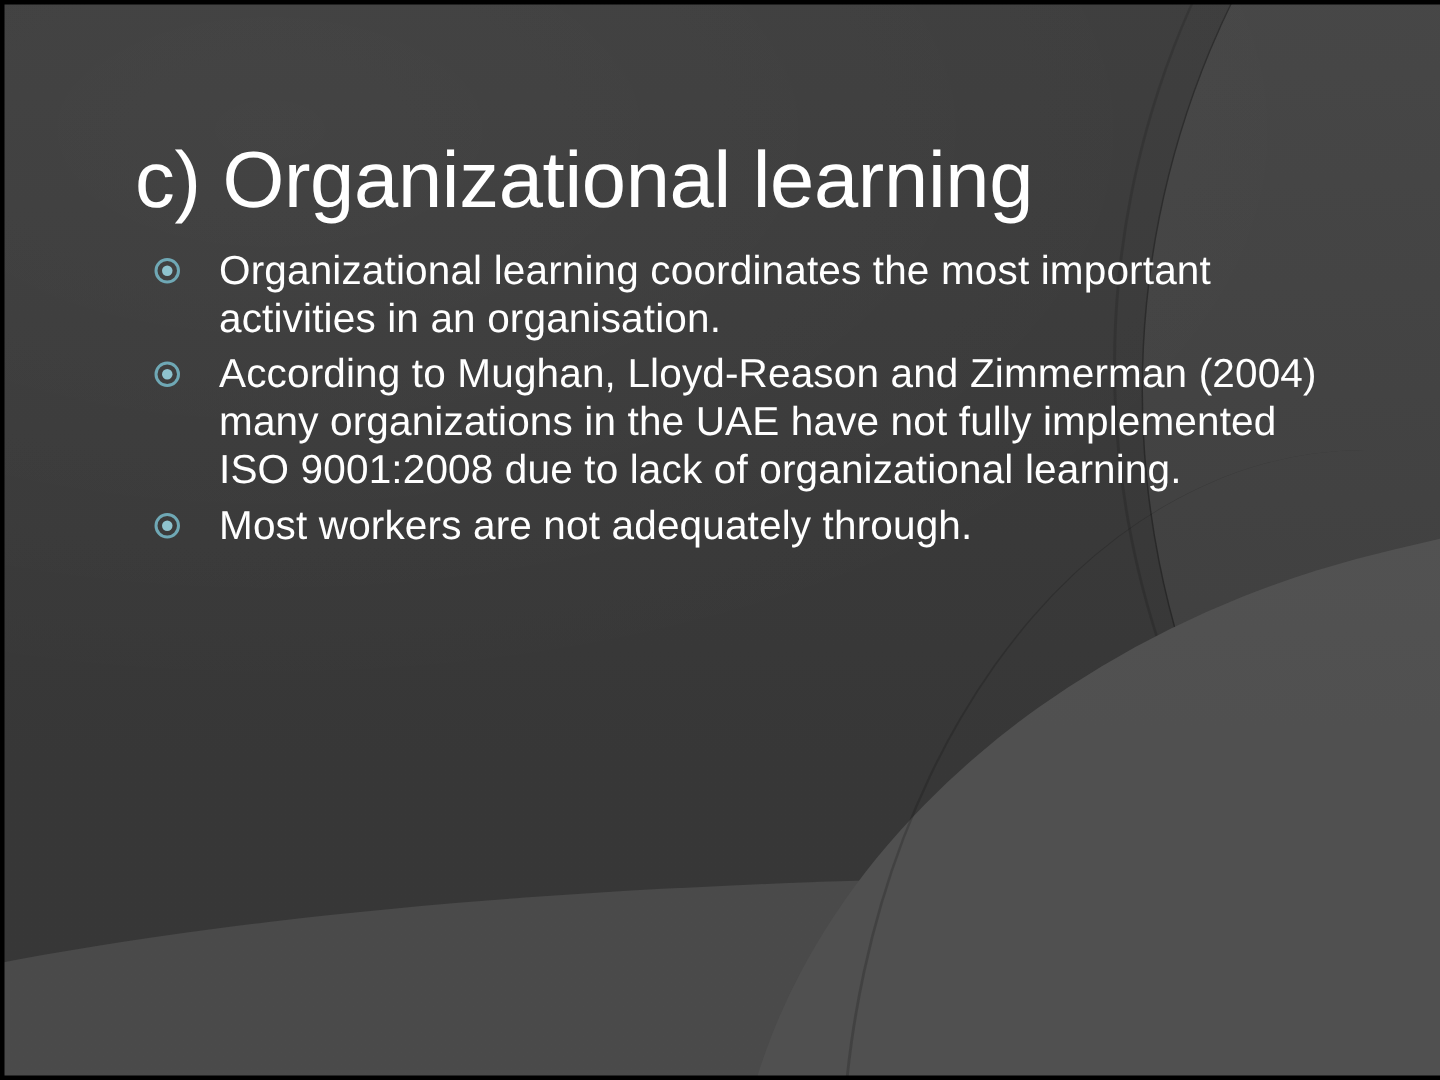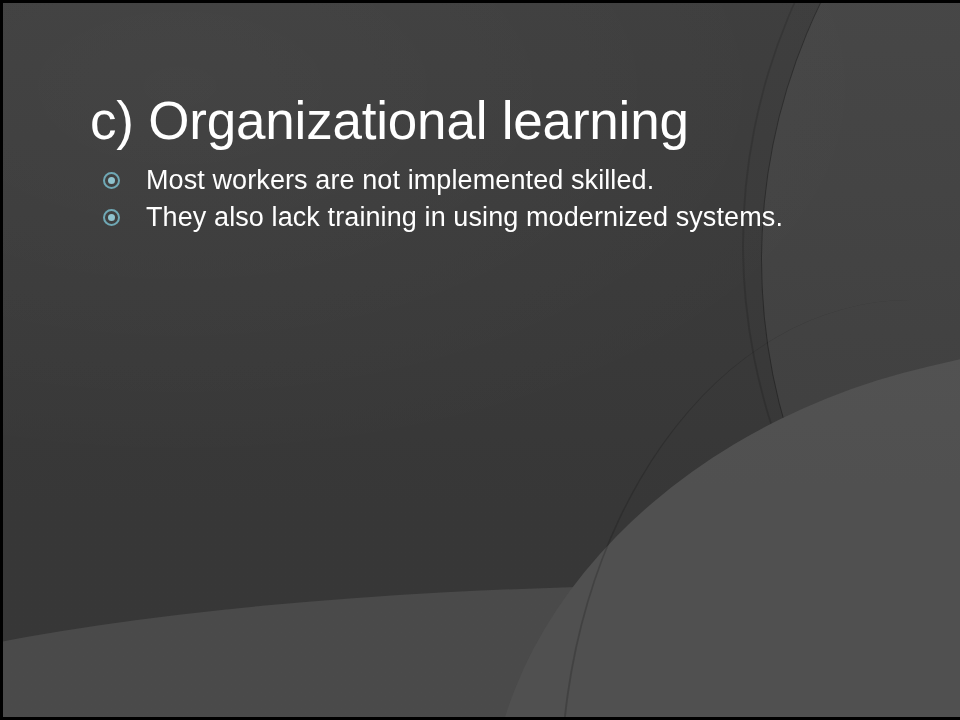--- a/index.html
+++ b/index.html
@@ -198,33 +198,37 @@
     <div class="hairline-arc"></div>
     <div class="sheen"></div>
   </div>
 
   <div class="content">
 
     <h1 id="title">c) Organizational learning</h1>
 
     <ul id="bullet-list">
 
-
-
-
       <li class="bullet-item">
         <span class="bullet-marker"></span>
-        <span class="bullet-text">Most workers are not implemented skilled.</span>
+        <span class="bullet-text">Organizational learning coordinates the most important activities in an organisation.</span>
       </li>
+
 
       <li class="bullet-item">
         <span class="bullet-marker"></span>
-        <span class="bullet-text">They also lack training in using modernized systems.</span>
+        <span class="bullet-text">According to Mughan, Lloyd-Reason and Zimmerman (2004) many organizations in the UAE have not fully implemented ISO 9001:2008 due to lack of organizational learning.</span>
       </li>
 
+      <li class="bullet-item">
+        <span class="bullet-marker"></span>
+        <span class="bullet-text">Most workers are not adequately through.</span>
+      </li>
+
+
 
     </ul>
 
   </div>
 
   <div id="page-number">7</div>
 
   <div class="frame"></div>
 
 </div>

